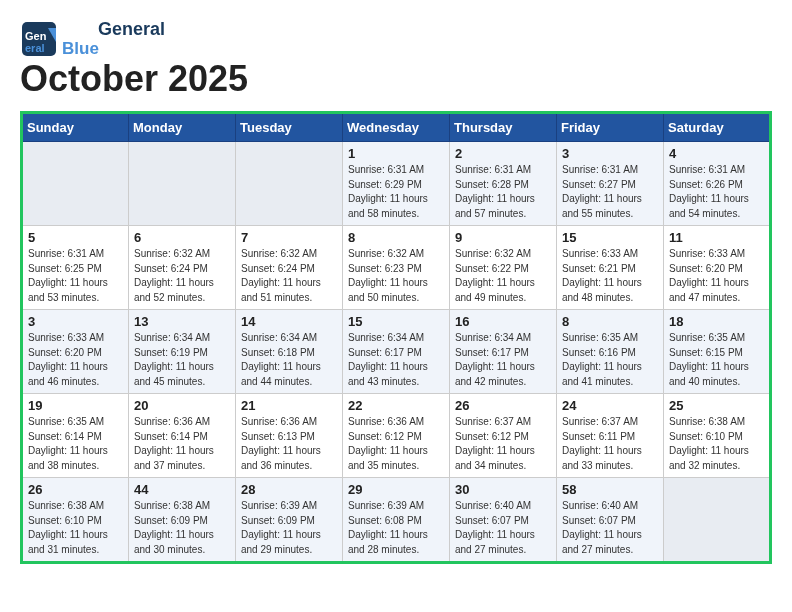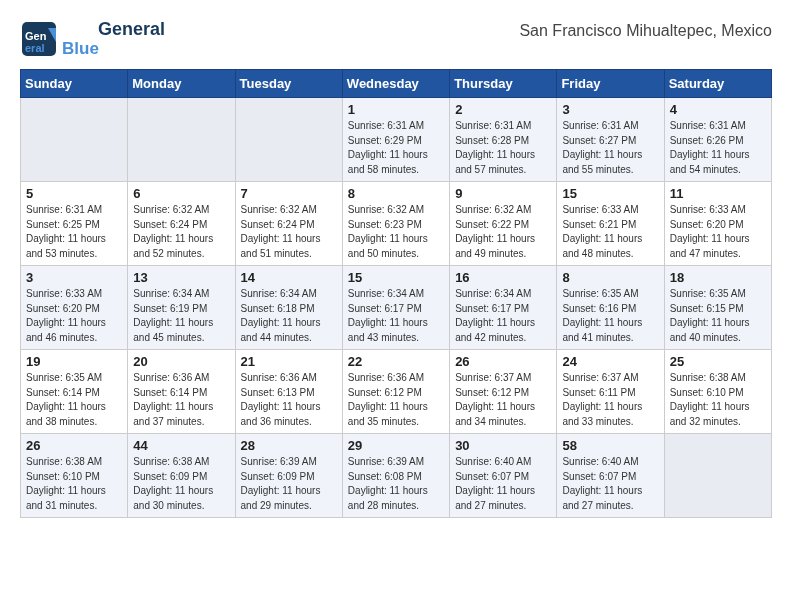--- a/index.html
+++ b/index.html
@@ -8,20 +8,21 @@
       background: #fff;
       width: 792px;
       min-height: 612px;
       padding: 20px;
     }
     .header-area {
       display: flex;
       align-items: flex-start;
       justify-content: space-between;
       margin-bottom: 10px;
+      flex-direction: column;
     }
     .logo {
       display: flex;
       flex-direction: column;
       align-items: flex-start;
     }
     .title-block {
       text-align: right;
     }
     .month-title {
@@ -30,21 +31,21 @@
       color: #222;
     }
     .location-title {
       font-size: 16px;
       color: #444;
       margin-top: 2px;
     }
     .calendar {
       width: 100%;
       border-collapse: collapse;
-      border: 1px solid #22c55e;
+      border: 3px solid #22c55e;
       margin-top: 11px;
     }
     .calendar th {
       background: #2255a0;
       color: #fff;
       font-size: 13px;
       font-weight: bold;
       padding: 6px 4px;
       text-align: left;
       border: 1px solid #1a4080;
@@ -95,21 +96,21 @@
         <text x="5" y="32" font-size="11" fill="#4a90d9" font-family="Arial" font-weight="bold">eral</text>
         <polygon points="28,8 36,8 36,22" fill="#4a90d9"></polygon>
       </svg>
       <div>
         <div style="font-size:18px;font-weight:bold;color:#1a3a5c;line-height:1.1;margin-left:36px;">General</div>
         <div style="font-size:17px;font-weight:bold;color:#4a90d9;line-height:1.1;">Blue</div>
       </div>
     </div>
   </div>
   <div class="title-block">
-    <div class="location-title">San Francisco Mihualtepec, Mexico</div>
+    <div class="month-title">October 2025</div>
   </div>
 </div>
 
 <table class="calendar">
   <thead>
     <tr>
     <th>Sunday</th>
         <th>Monday</th>
         <th>Tuesday</th>
         <th>Wednesday</th>

